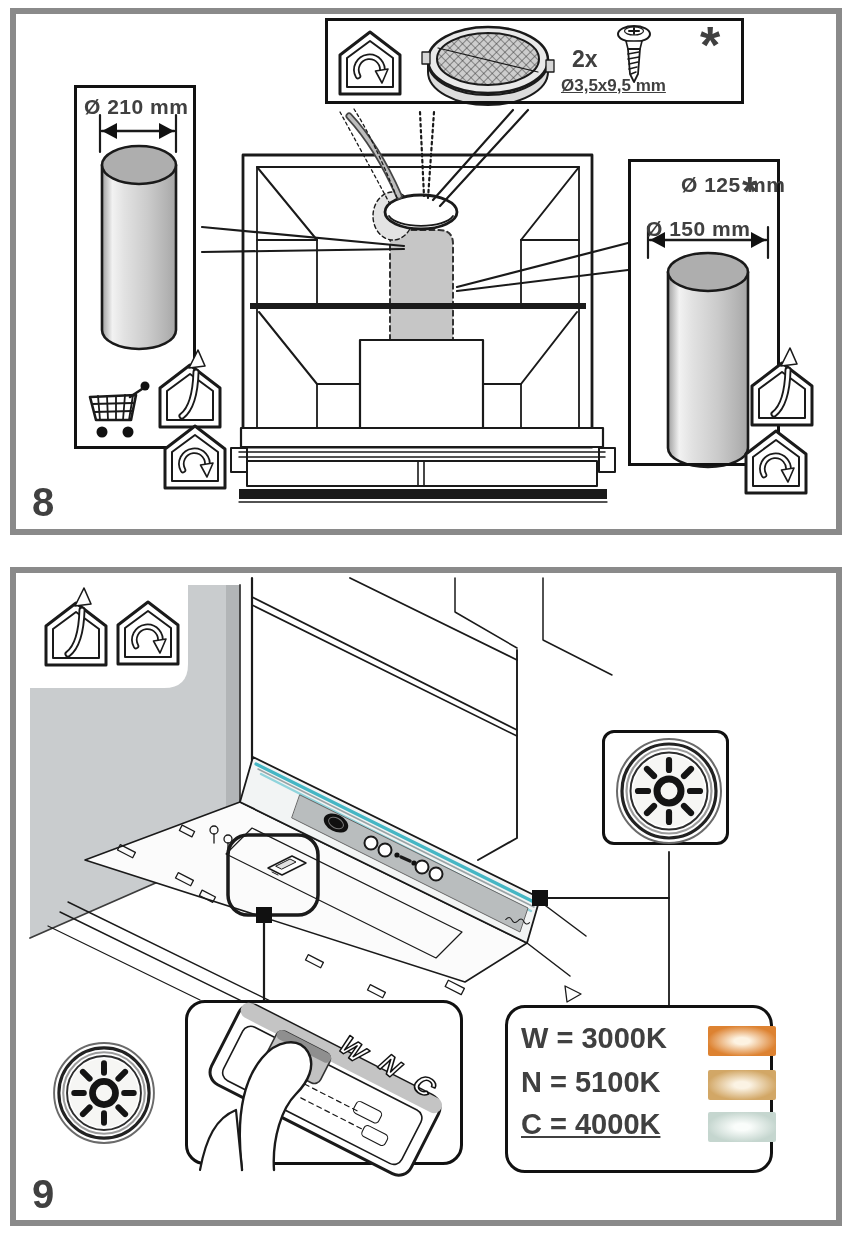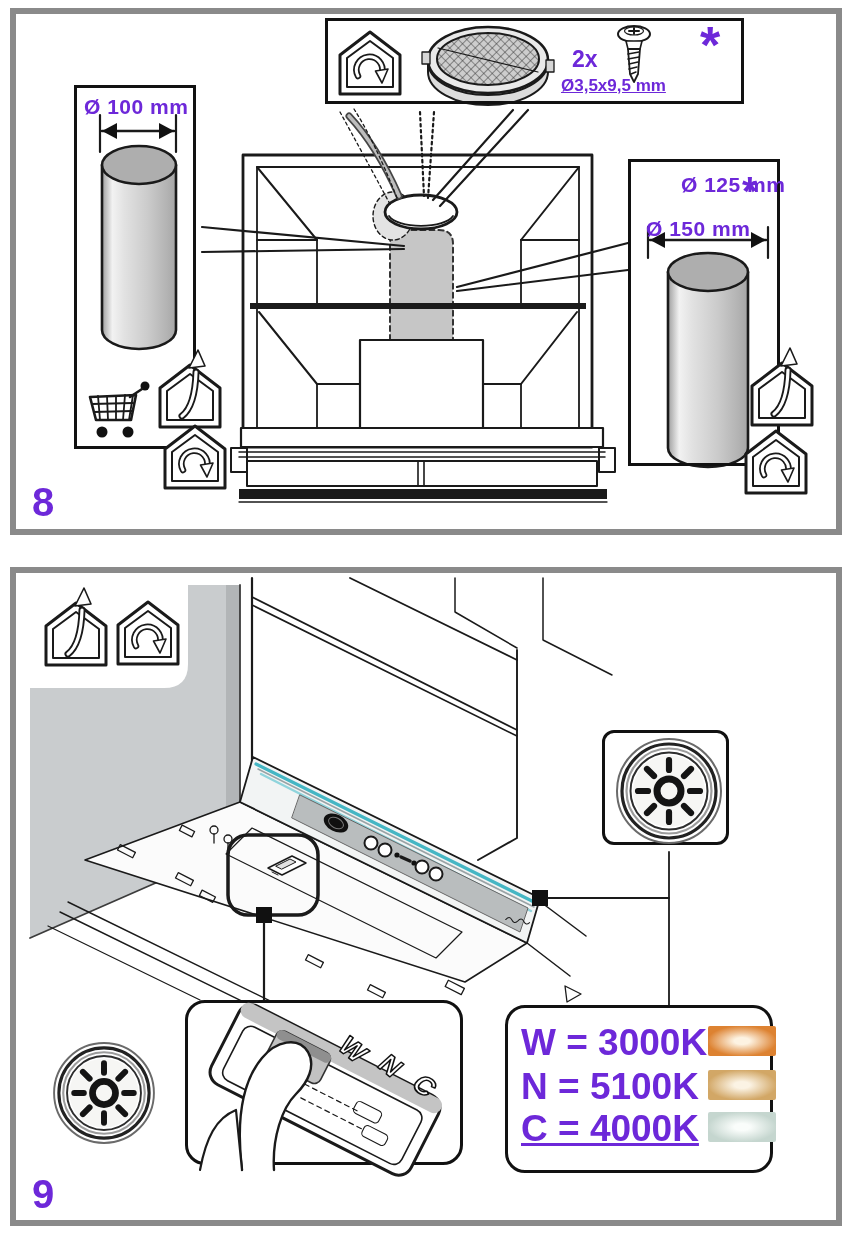--- a/index.html
+++ b/index.html
@@ -6,25 +6,25 @@
   body{width:850px;height:1234px;position:relative;background:#fff;overflow:hidden;
        font-family:"Liberation Sans",sans-serif;}
   .panel{position:absolute;border:6px solid #8a8a8a;background:#ffffff;box-sizing:border-box;}
   #panel8{left:10px;top:8px;width:832px;height:527px;}
   #panel9{left:10px;top:567px;width:832px;height:659px;}
   svg.layer{position:absolute;left:0;top:0;pointer-events:none;}
   #base-art{z-index:2;}
   .cbox{position:absolute;border:3px solid #111;background:transparent;box-sizing:border-box;z-index:5;}
   .wbox{position:absolute;border:3.5px solid #111;background:#fff;box-sizing:border-box;z-index:5;}
   #overlay-art{z-index:6;}
-  .lbl{position:absolute;font-weight:bold;color:#6d28d9;white-space:nowrap;z-index:7;}
+  .lbl{position:absolute;font-weight:bold;color:#404040;white-space:nowrap;z-index:7;}
   .step-num{font-size:40px;}
   .dim-lbl{font-size:21px;letter-spacing:0.5px;}
   .star-lbl{font-size:52px;line-height:30px;}
-  .row-lbl{font-size:37px;letter-spacing:0px;}
+  .row-lbl{font-size:29px;letter-spacing:0px;}
   .swatch{position:absolute;width:68px;height:30px;border-radius:2px;z-index:7;}
 </style>
 </head>
 <body>
 
 <div class="panel" id="panel8"></div>
 <div class="panel" id="panel9"></div>
 
 <svg id="base-art" class="layer" width="850" height="1234" viewBox="0 0 850 1234">
 <defs>
@@ -307,21 +307,21 @@
     </g>
     <path d="M242,1170 C236,1120 242,1082 262,1058 C276,1041 298,1036 308,1052 C316,1066 308,1082 296,1094 C282,1108 272,1138 274,1170" fill="#ffffff" stroke-width="2.4"></path>
     <path d="M200,1170 C206,1138 216,1118 236,1110 L242,1170" fill="#ffffff" stroke-width="2.2"></path>
     <text x="0" y="0" transform="translate(336,1048) rotate(38) skewX(-10)" font-family="Liberation Sans, sans-serif" font-size="27" font-weight="bold" fill="#ffffff" stroke="#111" stroke-width="1.5">W</text>
     <text x="0" y="0" transform="translate(376,1066) rotate(38) skewX(-10)" font-family="Liberation Sans, sans-serif" font-size="27" font-weight="bold" fill="#ffffff" stroke="#111" stroke-width="1.5">N</text>
     <text x="0" y="0" transform="translate(410,1086) rotate(38) skewX(-10)" font-family="Liberation Sans, sans-serif" font-size="27" font-weight="bold" fill="#ffffff" stroke="#111" stroke-width="1.5">C</text>
   </g>
 </g>
 </svg>
 
-<div class="lbl dim-lbl" style="left:84px;top:95px;width:104px;text-align:center;">Ø 100 mm</div>
+<div class="lbl dim-lbl" style="left:84px;top:95px;width:104px;text-align:center;">Ø 210 mm</div>
 
 <div class="lbl" style="left:572px;top:46px;font-size:23px;">2x</div>
 <div class="lbl" style="left:561px;top:76px;font-size:17px;text-decoration:underline;">Ø3,5x9,5 mm</div>
 <div class="lbl star-lbl" style="left:700px;top:30px;">*</div>
 
 <div class="lbl dim-lbl" style="left:646px;top:173px;margin-left:35px;">Ø 125 mm</div>
 <div class="lbl dim-lbl" style="left:646px;top:217px;">Ø 150 mm</div>
 <div class="lbl star-lbl" style="left:742px;top:176px;font-size:40px;">*</div>
 
 <div class="lbl step-num" style="left:32px;top:480px;">8</div>

